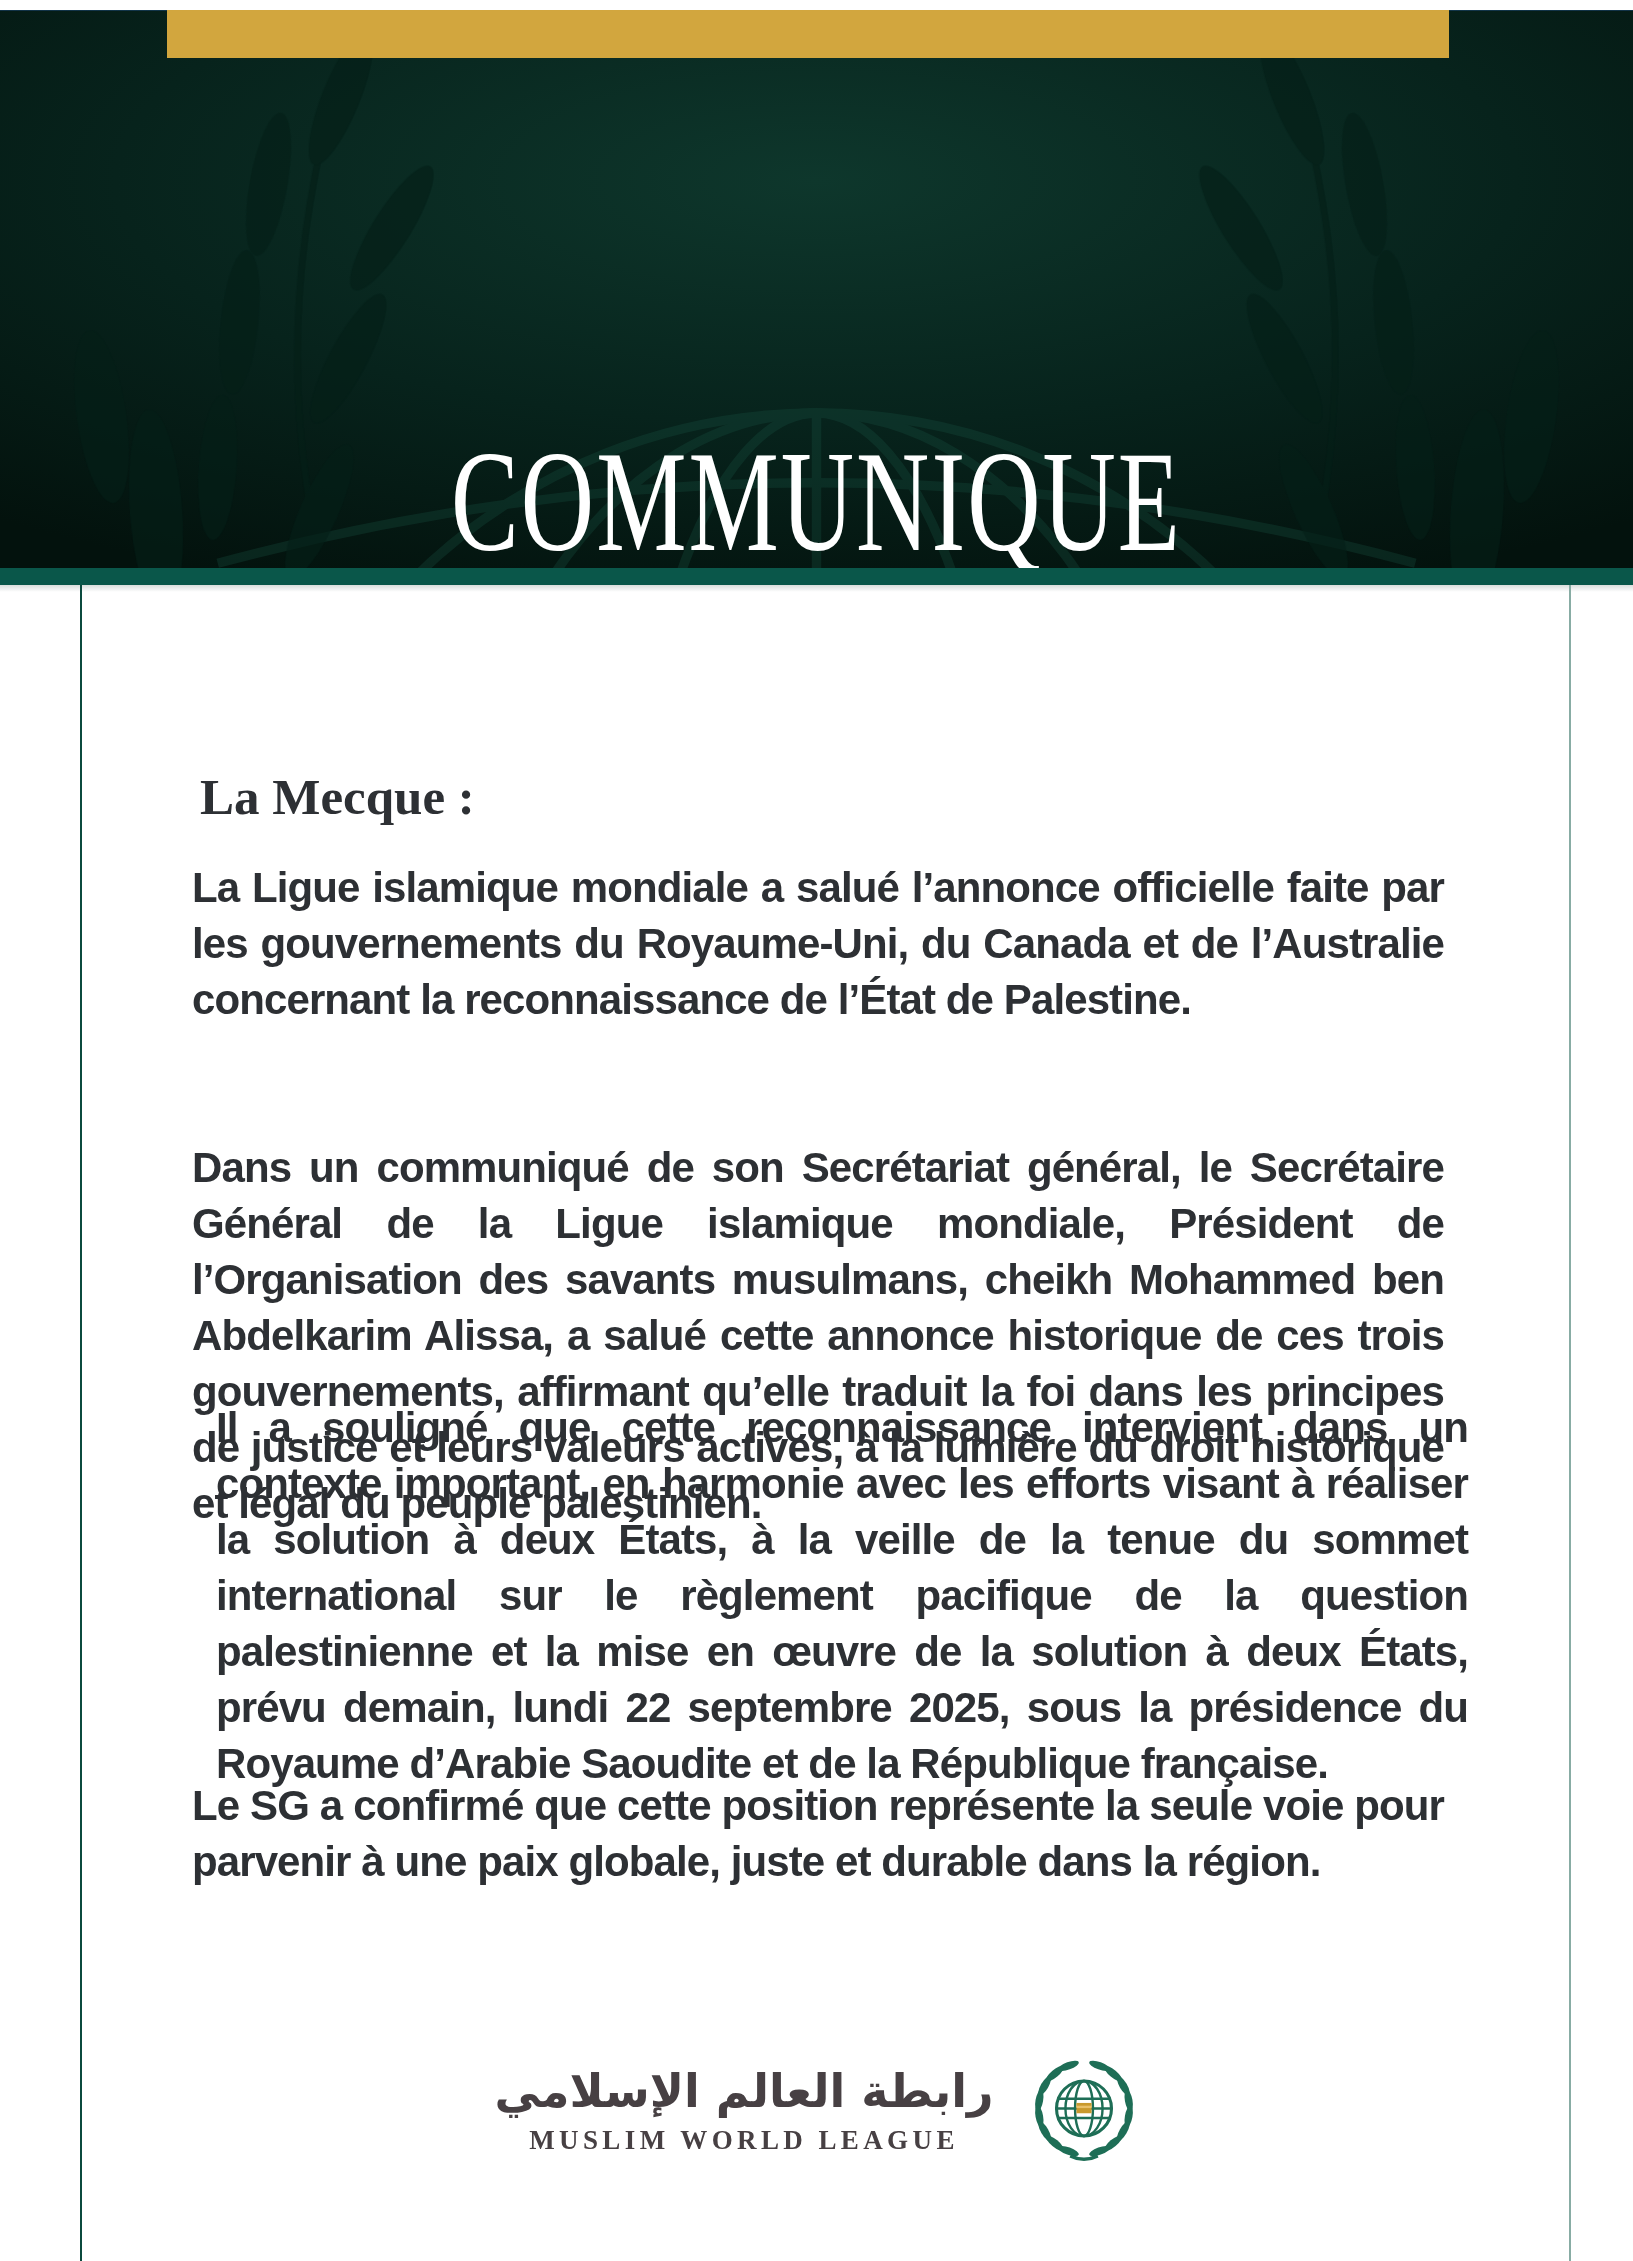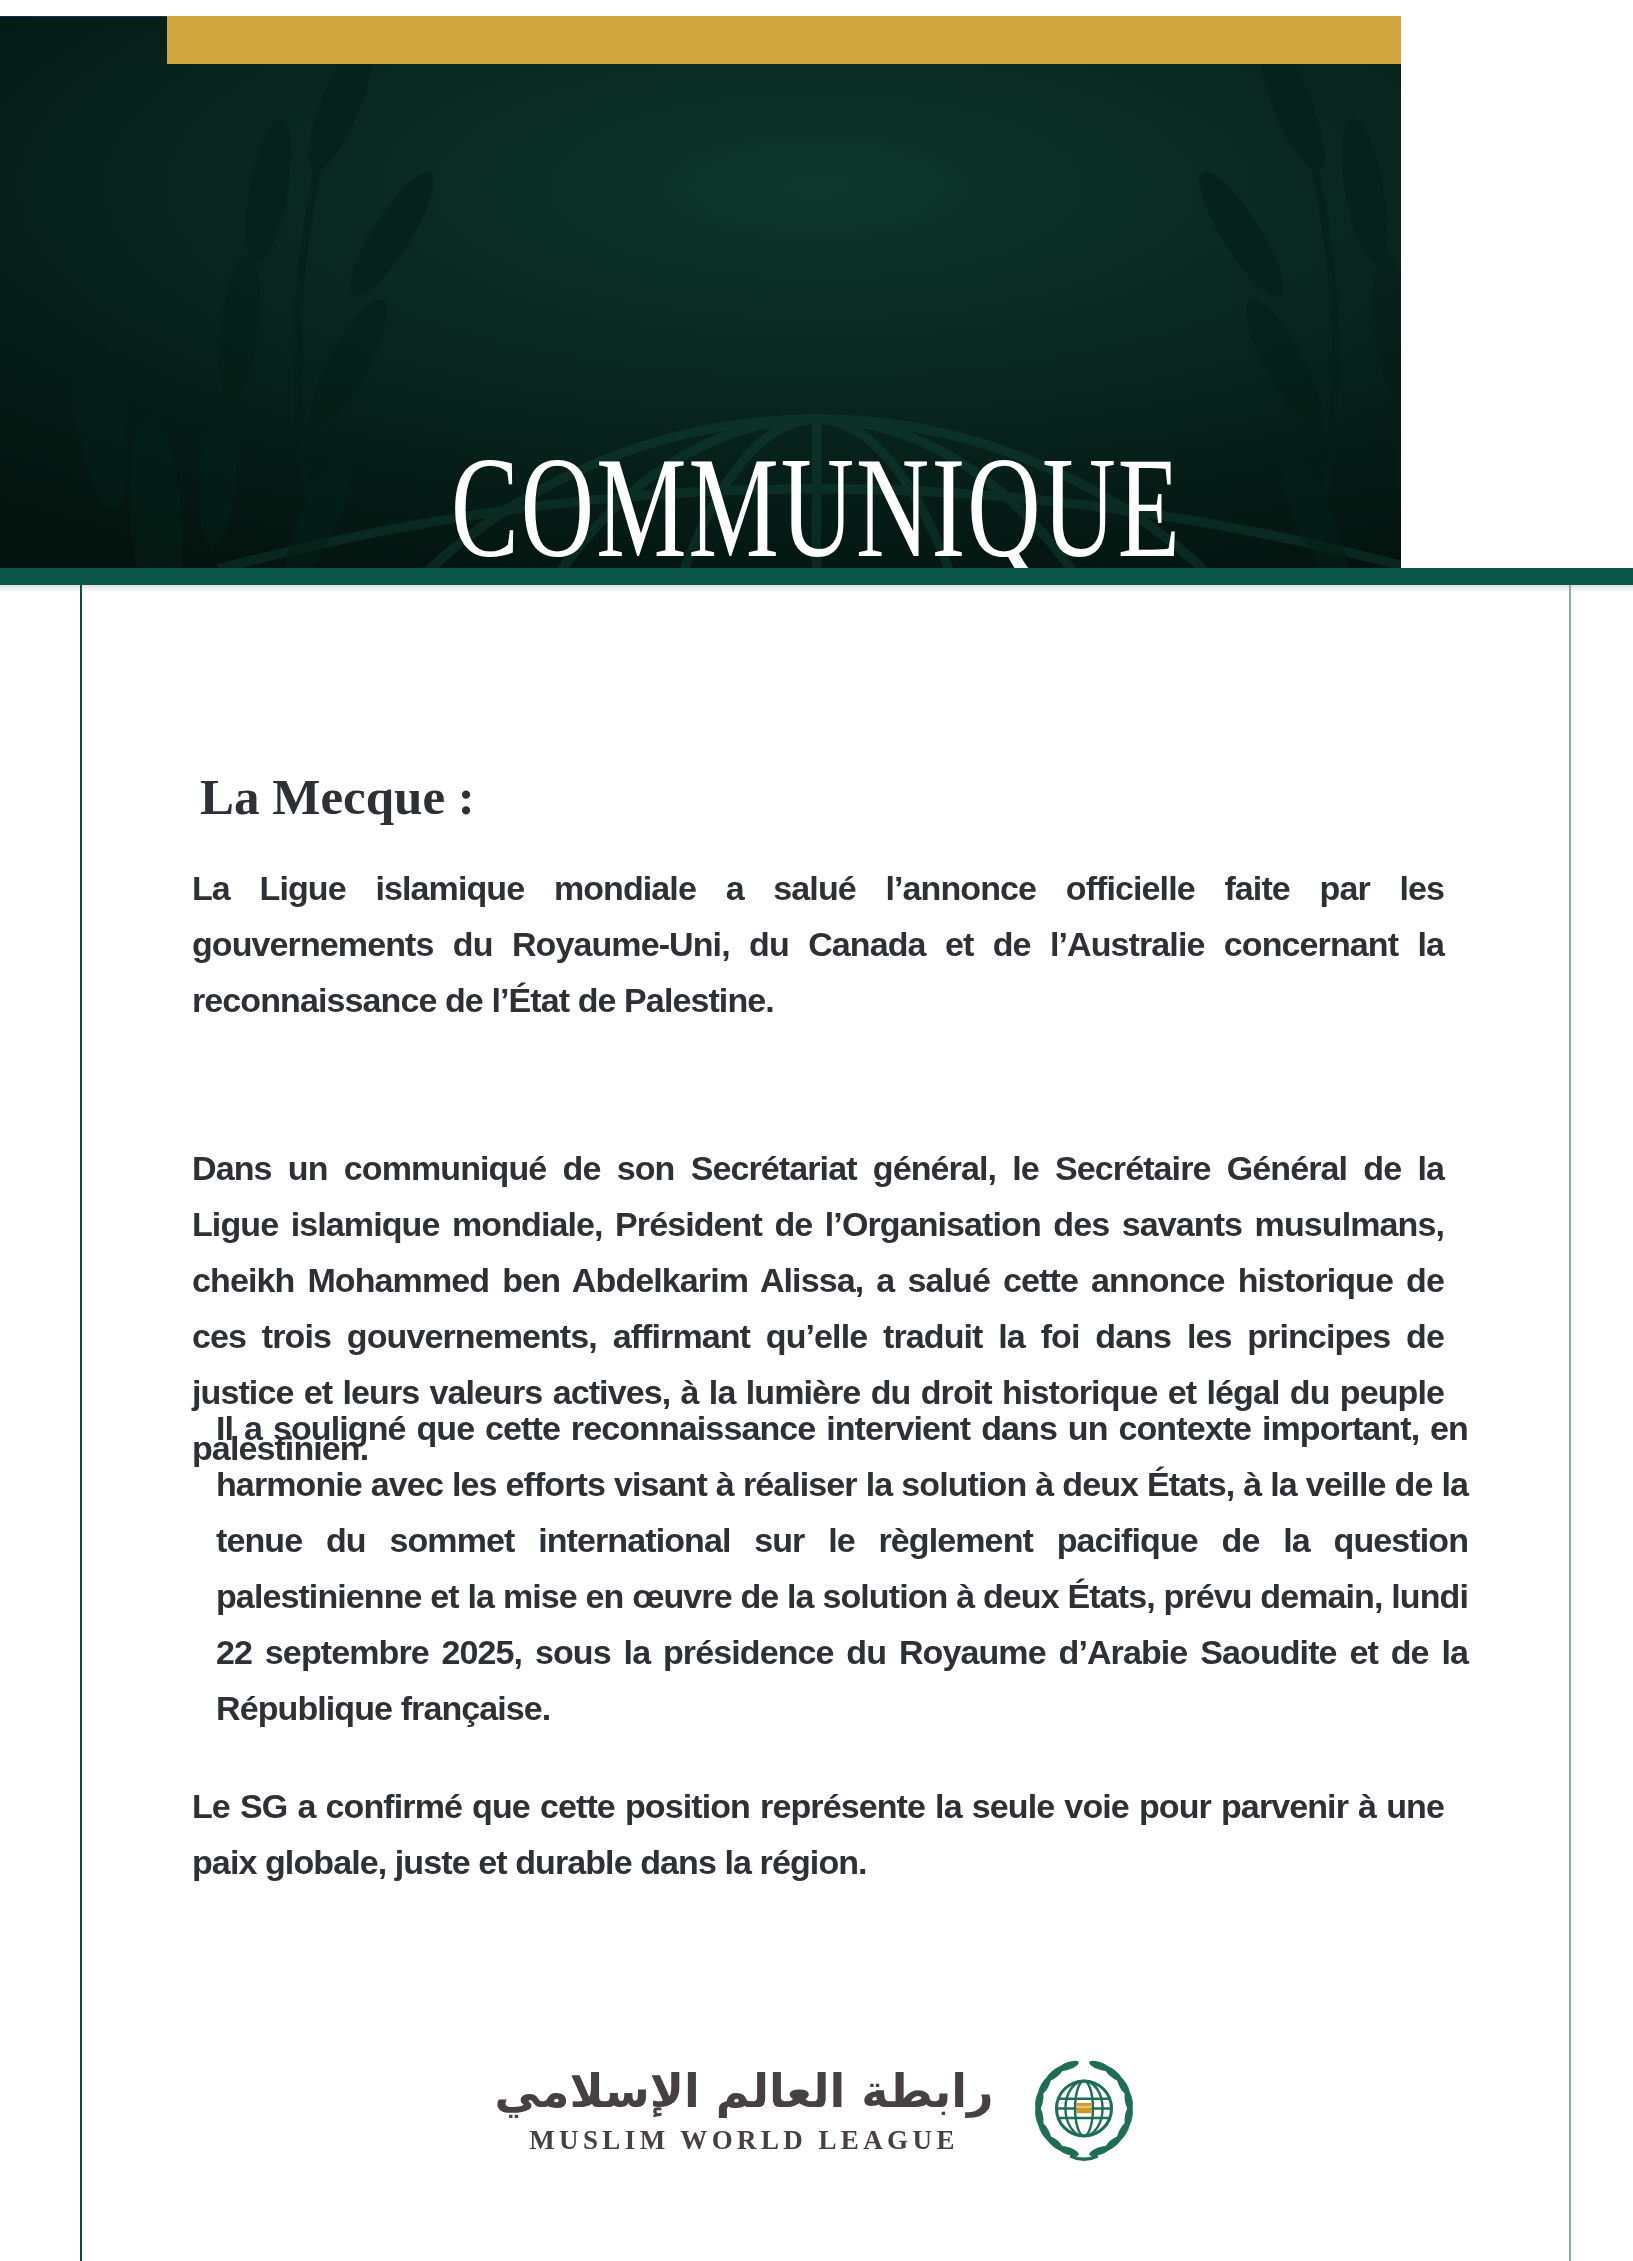--- a/index.html
+++ b/index.html
@@ -1,41 +1,41 @@
 <!DOCTYPE html>
 <html style="font-size:11.6px"><head>
 <meta charset="utf-8">
 <style>
   html,body{margin:0;padding:0;}
   body{width:1633px;height:2261px;position:relative;background:#ffffff;overflow:hidden;
        font-family:"Liberation Sans",sans-serif;}
 
   
-  .header{position:absolute;left:0;top:16px;width:1401px;height:568px;overflow:hidden;
+  .header{position:absolute;left:0;top:10px;width:1633px;height:568px;overflow:hidden;
           background:#3b82f6;}
   .header svg.deco{position:absolute;left:0;top:0;}
   .gold-bar{position:absolute;left:167px;top:0;width:1282px;height:48px;background:#d2a63e;}
   .header-title{position:absolute;left:0;top:419px;width:1633px;margin:0;text-align:center;
                 font-family:"Liberation Serif",serif;font-weight:400;font-size:145px;line-height:1;
                 color:#ffffff;letter-spacing:2.9px;transform:scaleX(0.70);}
 
   .teal-band{position:absolute;left:0;top:568px;width:1633px;height:17.4px;background:#0a574a;}
   .band-shadow{position:absolute;left:0;top:585px;width:1633px;height:6.5px;
                background:linear-gradient(#d9dedc,rgba(255,255,255,0));}
 
   
   .rule-left{position:absolute;left:80px;top:585px;width:2.2px;height:1676px;background:#0b4a3e;}
   .rule-right{position:absolute;left:1569px;top:585px;width:2.2px;height:1676px;background:#88aca4;}
 
   
   .location-heading{position:absolute;left:192px;top:764px;margin:8px;
                     font-family:"Liberation Serif",serif;font-weight:700;font-size:51px;
                     line-height:1;color:#2d3034;}
   p.body-par{position:absolute;left:192px;width:1252px;margin:0;
-             font-family:"Liberation Sans",sans-serif;font-weight:700;font-size:34px;
+             font-family:"Liberation Sans",sans-serif;font-weight:700;font-size:42px;
              line-height:56px;letter-spacing:-0.9px;color:#2d3034;
              text-align:justify;text-justify:inter-word;}
   #par-0{top:860px;}
   #par-1{top:1140px;}
   #par-2{top:1400px;margin-left:24px;}
   #par-3{top:1778px;}
 
   
   .logo-block{position:absolute;left:0;top:2051px;width:1633px;
               display:flex;justify-content:center;align-items:center;gap:35px;}

